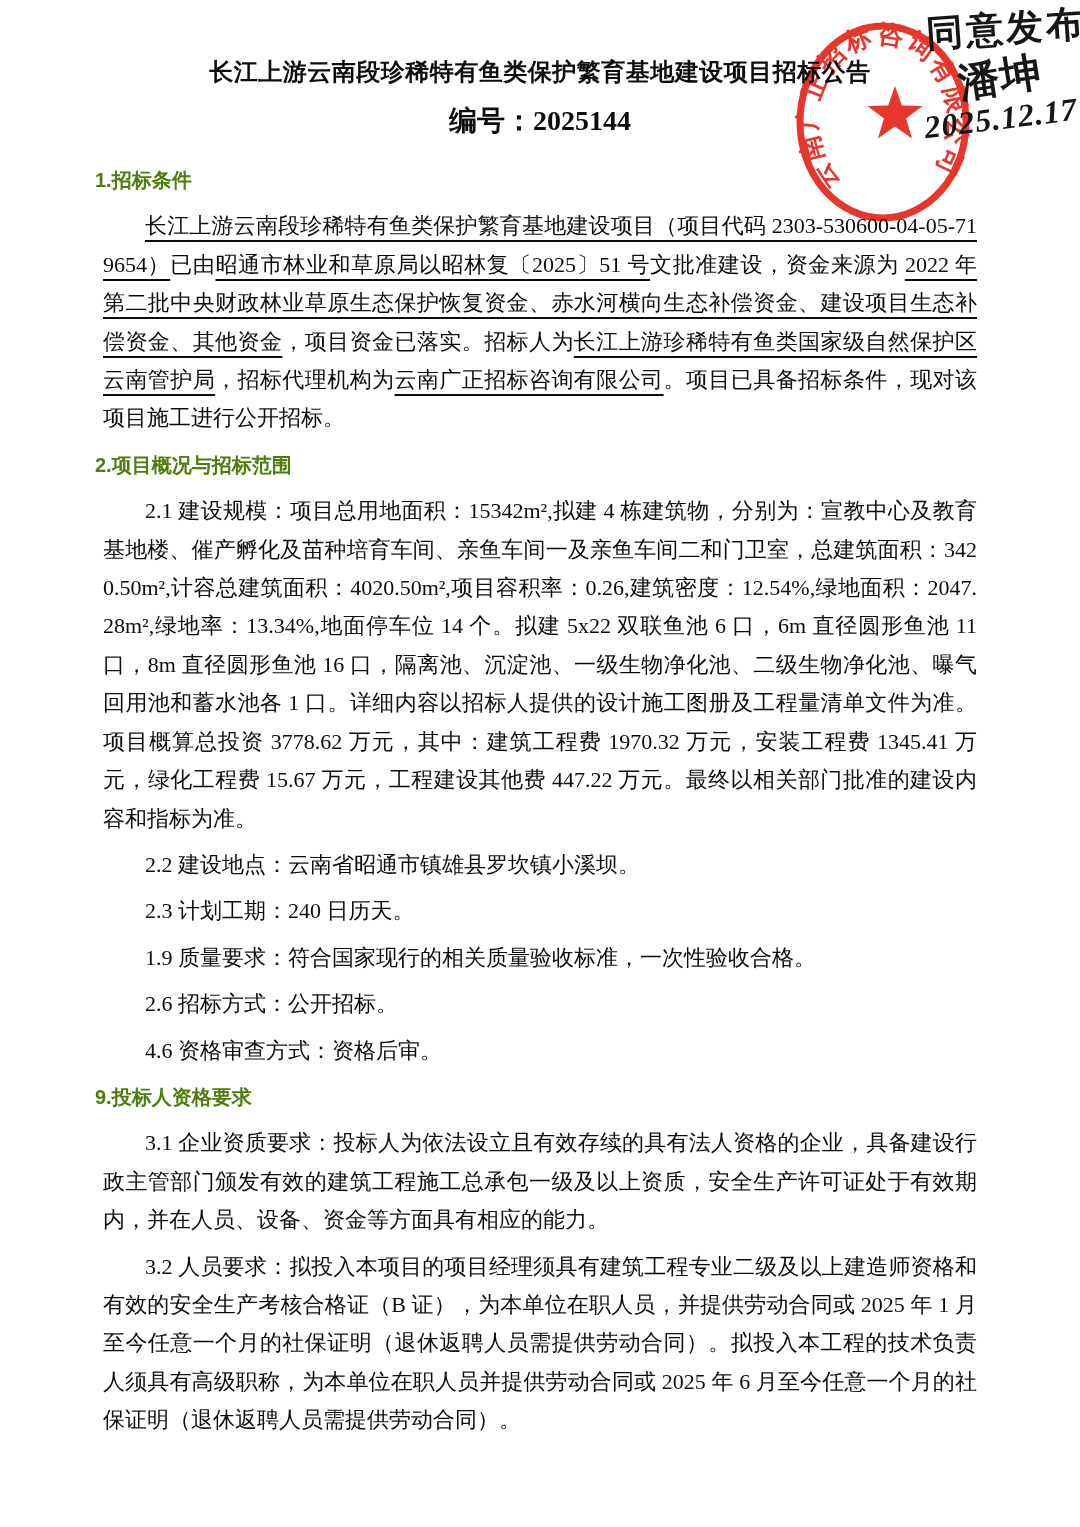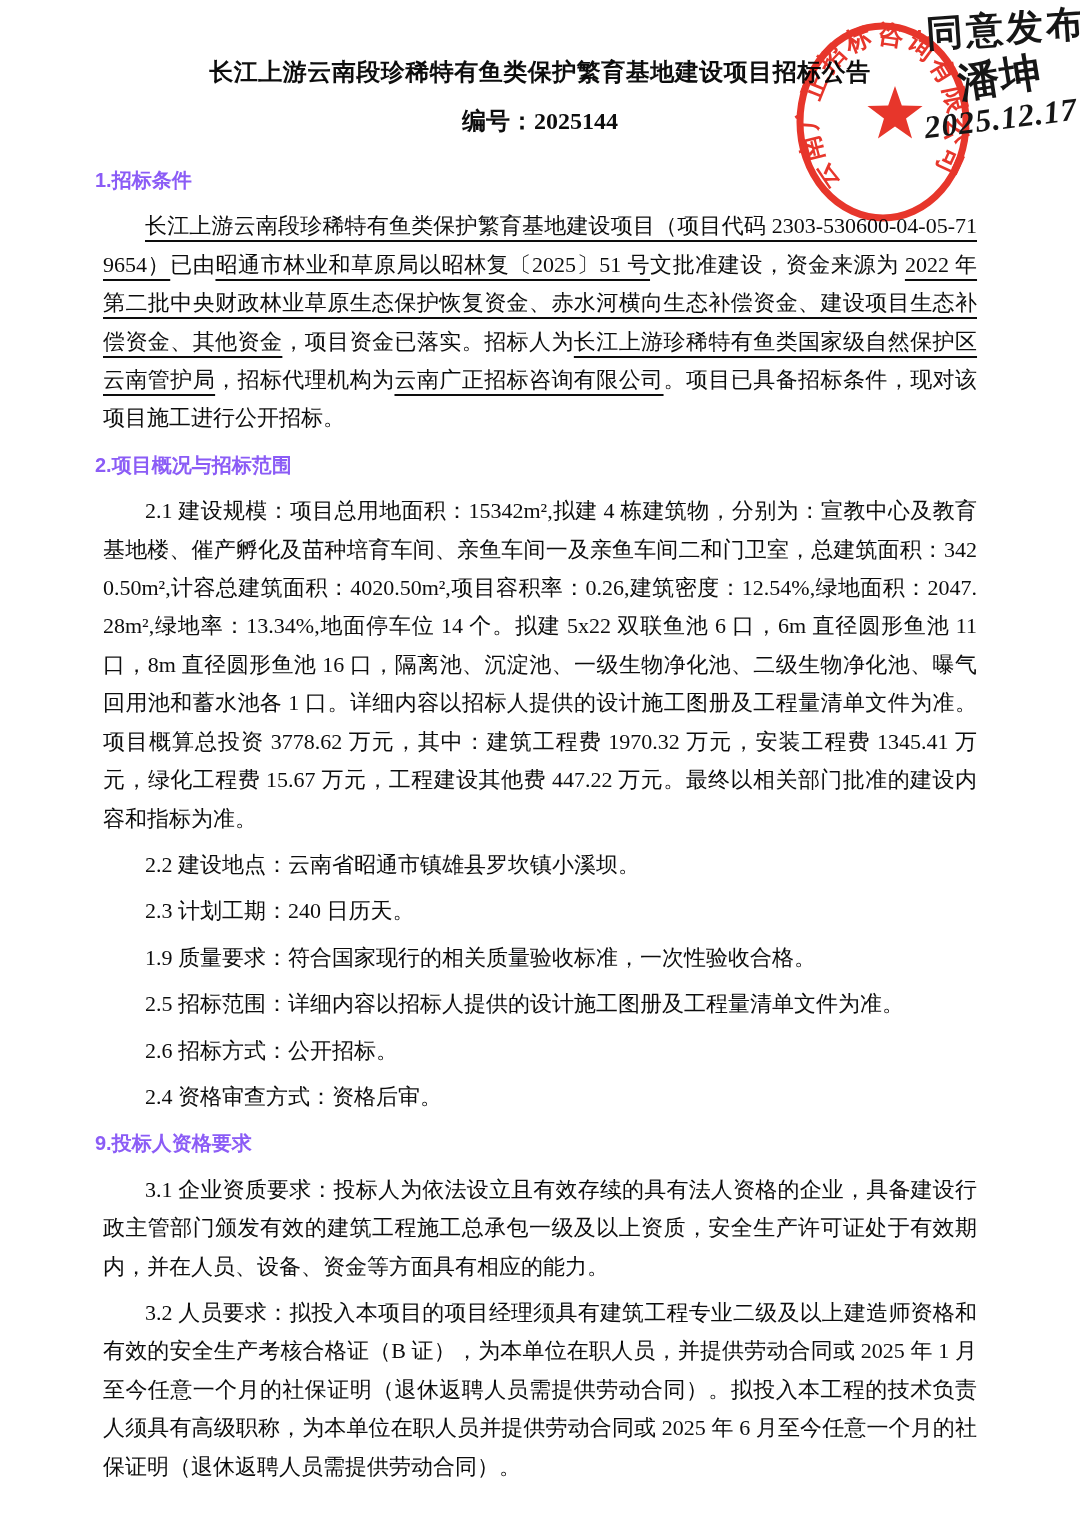--- a/index.html
+++ b/index.html
@@ -22,33 +22,33 @@
     margin: 0;
     padding-top: 51px;
     font-size: 24px;
     line-height: 42px;
     font-weight: bold;
     text-align: center;
     letter-spacing: 0.5px;
   }
   .doc-number {
     margin: 10px 0 0 0;
-    font-size: 24px;
+    font-size: 28px;
     line-height: 36px;
     font-weight: bold;
     text-align: center;
   }
   .sections { margin-top: 22px; }
   .sec-heading {
     margin: 0;
     font-family: "Liberation Sans", "DejaVu Sans", sans-serif;
     font-size: 20px;
     line-height: 38.4px;
     font-weight: bold;
-    color: #8b5cf6;
+    color: #4d7c0f;
   }
   .para {
     margin: 8px;
     font-size: 22px;
     line-height: 38.4px;
     text-align: justify;
     text-indent: 42px;
     word-break: break-all;
   }
   .para .u {
@@ -88,23 +88,22 @@
     <h1 class="doc-title">长江上游云南段珍稀特有鱼类保护繁育基地建设项目招标公告</h1>
     <div class="doc-number">编号：2025144</div>
     <div class="sections" id="sections">
         <h2 class="sec-heading">1.招标条件</h2>
         <p class="para"><span class="u">长江上游云南段珍稀特有鱼类保护繁育基地建设项目（项目代码 2303-530600-04-05-719654）</span><span>已由</span><span class="u">昭通市林业和草原局以昭林复〔2025〕51 号</span><span>文批准建设，资金来源为 </span><span class="u">2022 年第二批中央财政林业草原生态保护恢复资金、赤水河横向生态补偿资金、建设项目生态补偿资金、其他资金</span><span>，项目资金已落实。招标人为</span><span class="u">长江上游珍稀特有鱼类国家级自然保护区云南管护局</span><span>，招标代理机构为</span><span class="u">云南广正招标咨询有限公司</span><span>。项目已具备招标条件，现对该项目施工进行公开招标。</span></p>
         <h2 class="sec-heading">2.项目概况与招标范围</h2>
         <p class="para"><span>2.1 建设规模：项目总用地面积：15342m²,拟建 4 栋建筑物，分别为：宣教中心及教育基地楼、催产孵化及苗种培育车间、亲鱼车间一及亲鱼车间二和门卫室，总建筑面积：3420.50m²,计容总建筑面积：4020.50m²,项目容积率：0.26,建筑密度：12.54%,绿地面积：2047.28m²,绿地率：13.34%,地面停车位 14 个。拟建 5x22 双联鱼池 6 口，6m 直径圆形鱼池 11 口，8m 直径圆形鱼池 16 口，隔离池、沉淀池、一级生物净化池、二级生物净化池、曝气回用池和蓄水池各 1 口。详细内容以招标人提供的设计施工图册及工程量清单文件为准。项目概算总投资 3778.62 万元，其中：建筑工程费 1970.32 万元，安装工程费 1345.41 万元，绿化工程费 15.67 万元，工程建设其他费 447.22 万元。最终以相关部门批准的建设内容和指标为准。</span></p>
         <p class="para"><span>2.2 建设地点：云南省昭通市镇雄县罗坎镇小溪坝。</span></p>
         <p class="para"><span>2.3 计划工期：240 日历天。</span></p>
         <p class="para"><span>1.9 质量要求：符合国家现行的相关质量验收标准，一次性验收合格。</span></p>
-        <p class="para"><span>2.5 招标范围：详细内容以招标人提供的设计施工图册及工程量清单文件为准。</span></p>
         <p class="para"><span>2.6 招标方式：公开招标。</span></p>
-        <p class="para"><span>2.4 资格审查方式：资格后审。</span></p>
+        <p class="para"><span>4.6 资格审查方式：资格后审。</span></p>
         <h2 class="sec-heading">9.投标人资格要求</h2>
         <p class="para"><span>3.1 企业资质要求：投标人为依法设立且有效存续的具有法人资格的企业，具备建设行政主管部门颁发有效的建筑工程施工总承包一级及以上资质，安全生产许可证处于有效期内，并在人员、设备、资金等方面具有相应的能力。</span></p>
         <p class="para"><span>3.2 人员要求：拟投入本项目的项目经理须具有建筑工程专业二级及以上建造师资格和有效的安全生产考核合格证（B 证），为本单位在职人员，并提供劳动合同或 2025 年 1 月至今任意一个月的社保证明（退休返聘人员需提供劳动合同）。拟投入本工程的技术负责人须具有高级职称，为本单位在职人员并提供劳动合同或 2025 年 6 月至今任意一个月的社保证明（退休返聘人员需提供劳动合同）。</span></p>
       </div>
   </div>
 
   <svg class="stamp" viewBox="0 0 190 214" xmlns="http://www.w3.org/2000/svg">
     <ellipse cx="93" cy="104" rx="83" ry="96" fill="none" stroke="#e5261a" stroke-width="7"></ellipse>
     <polygon fill="#e5261a" transform="translate(105,97)" points="0,-29 6.82,-9.39 27.58,-8.96 11.03,3.58 17.05,23.46 0,11.6 -17.05,23.46 -11.03,3.58 -27.58,-8.96 -6.82,-9.39"></polygon>
     <path id="sealArc" d="M 50.6 164.5 A 66 79 0 1 1 135.4 164.5" fill="none"></path>

